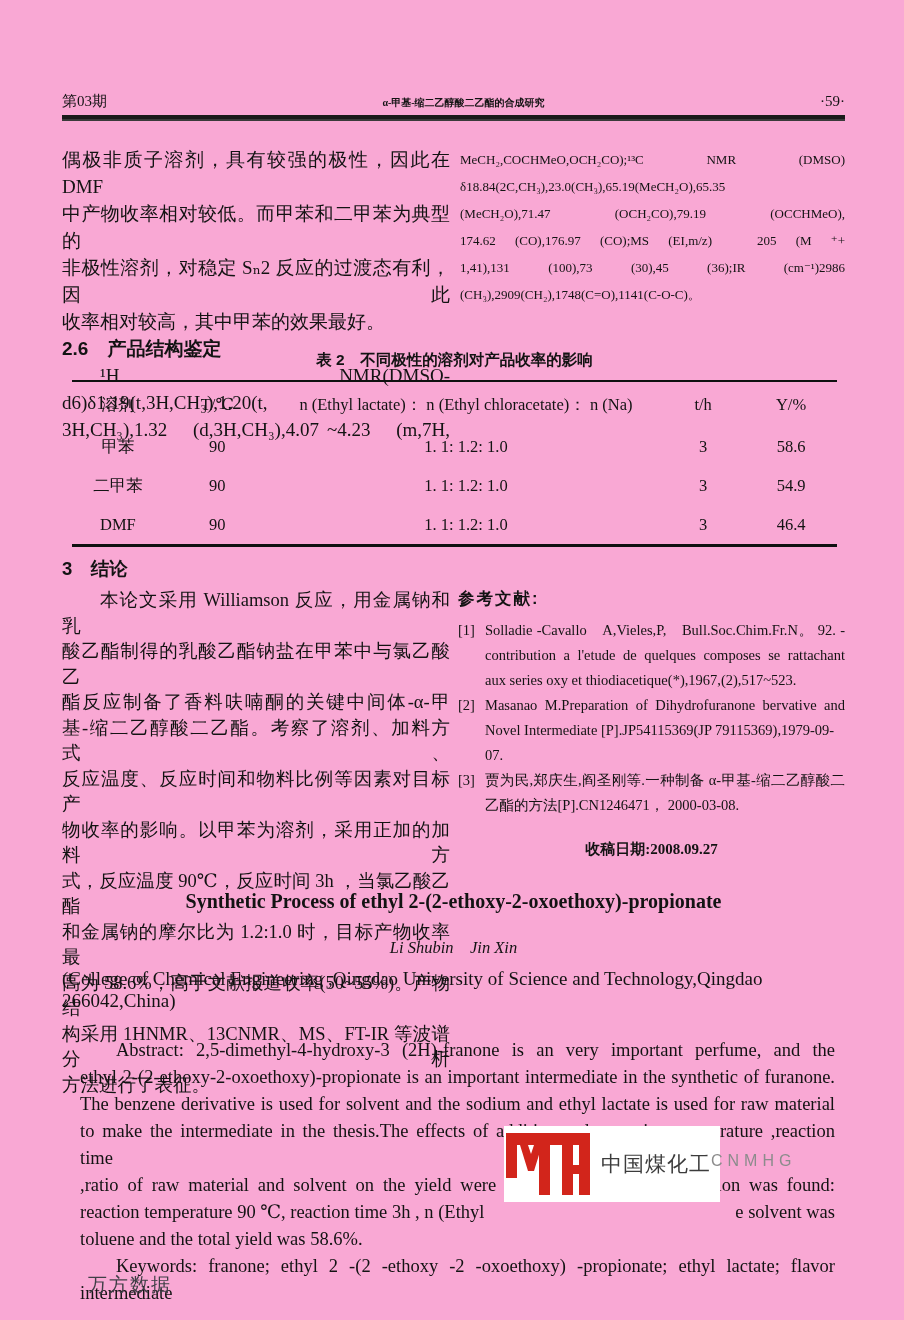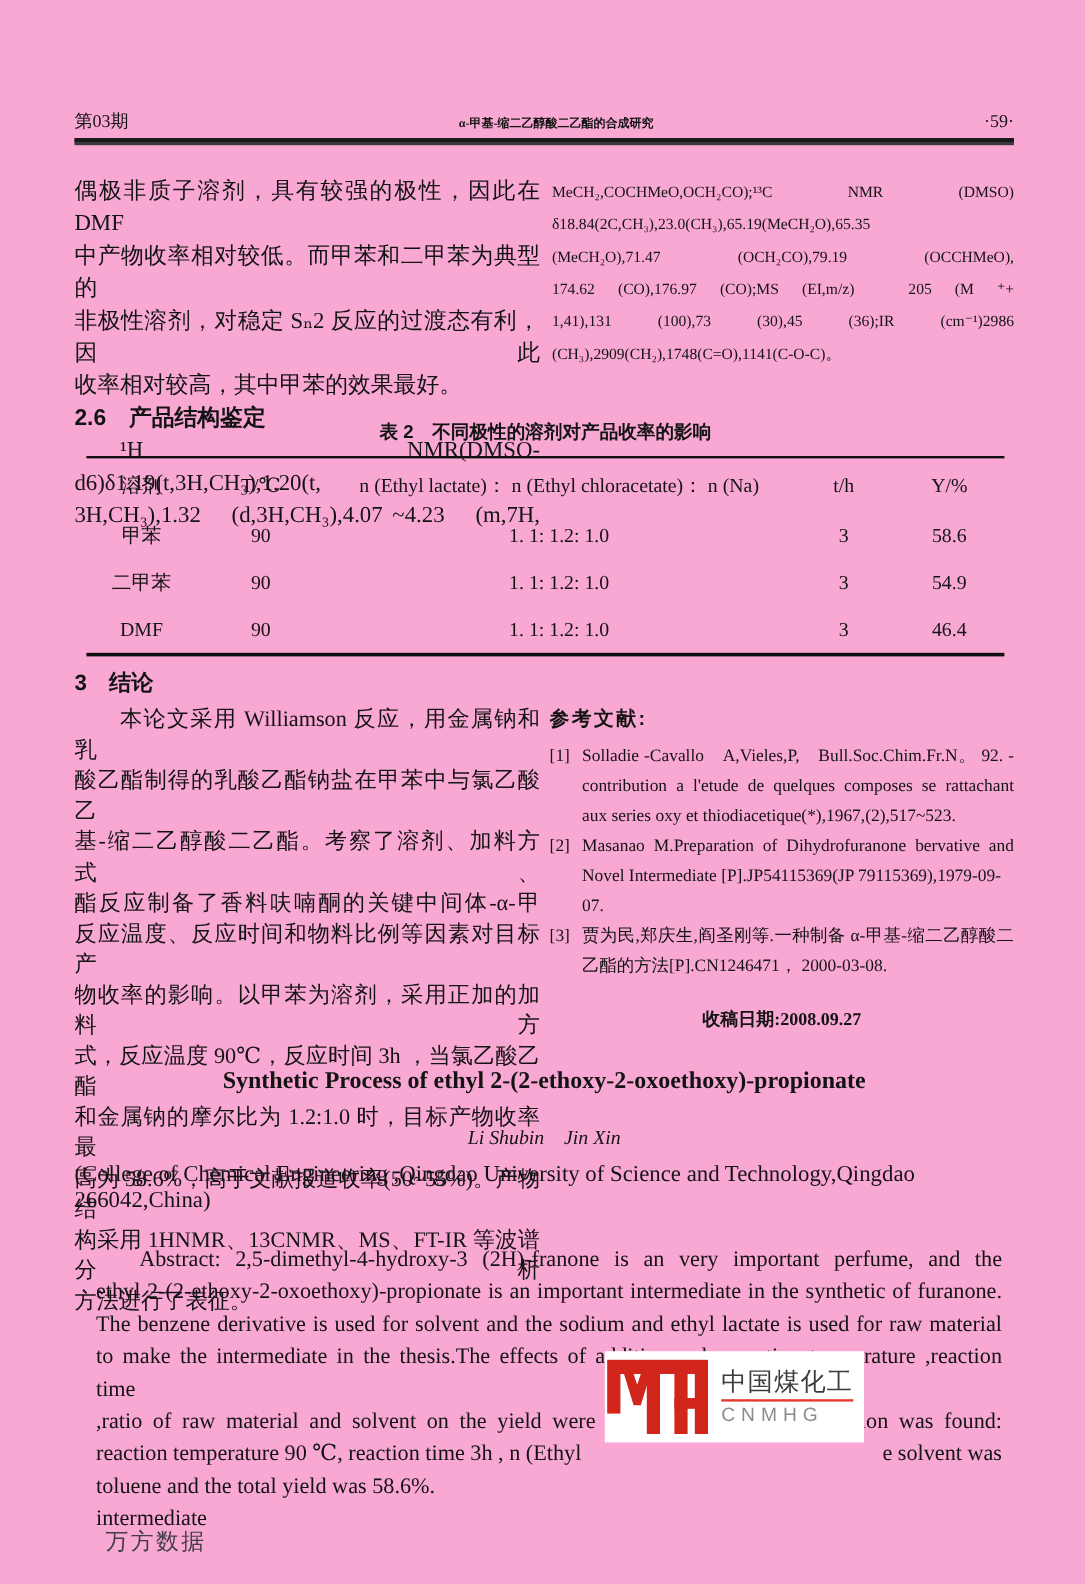--- a/index.html
+++ b/index.html
@@ -50,21 +50,21 @@
   .eng .ti { text-align:center; font-weight:bold; font-size:20px; }
   .eng .au { text-align:center; font-style:italic; font-size:16.5px; margin-top:24px; }
   .eng .af { text-align:left; font-size:19px; margin-top:9px; }
   .abstract { margin-top:25px; padding-left:18px; padding-right:10px; font-size:18.5px; line-height:27px; }
   .abstract .i36 { text-indent:36px; }
   .l6 { display:flex; justify-content:space-between; }
 
   
   .wm { left:504px; top:1126px; width:216px; height:76px; background:#ffffff; display:flex; align-items:center; gap:9px; }
   .wm svg { width:88px; height:62px; flex:none; display:block; }
-  .wm-txt { display:flex; flex-direction:column; }
+  .wm-txt { display:flex; flex-direction:row; }
   .wm-cn { font-size:21px; color:#3c3c3c; letter-spacing:1px; line-height:24px; white-space:nowrap; }
   .wm-line { height:2px; background:#e23a2e; margin:2px 0 3px; }
   .wm-en { font-size:16px; color:#8c8c8c; letter-spacing:5px; line-height:18px; white-space:nowrap; }
 
   .footer { left:88px; top:1272px; font-size:19px; color:#3f3f46; letter-spacing:2px; }
 </style>
 </head>
 <body>
 
 <div class="page">
@@ -126,22 +126,22 @@
         <span>3</span>
         <span>46.4</span>
       </div>
     </div>
   </div>
 
   <div class="abs concl">
     <div class="hd sans">3　结论</div>
     <div class="ln jl ind">本论文采用 Williamson 反应，用金属钠和乳</div>
     <div class="ln jl">酸乙酯制得的乳酸乙酯钠盐在甲苯中与氯乙酸乙</div>
+    <div class="ln jl">酯反应制备了香料呋喃酮的关键中间体-α-甲</div>
     <div class="ln jl">基-缩二乙醇酸二乙酯。考察了溶剂、加料方式、</div>
-    <div class="ln jl">酯反应制备了香料呋喃酮的关键中间体-α-甲</div>
     <div class="ln jl">反应温度、反应时间和物料比例等因素对目标产</div>
     <div class="ln jl">物收率的影响。以甲苯为溶剂，采用正加的加料方</div>
     <div class="ln jl">式，反应温度 90℃，反应时间 3h ，当氯乙酸乙酯</div>
     <div class="ln jl">和金属钠的摩尔比为 1.2:1.0 时，目标产物收率最</div>
     <div class="ln jl">高为 58.6%，高于文献报道收率(50~55%)。产物结</div>
     <div class="ln jl">构采用 1HNMR、13CNMR、MS、FT-IR 等波谱分析</div>
     <div class="ln">方法进行了表征。</div>
   </div>
 
   <div class="abs refs">
@@ -179,20 +179,21 @@
       <div class="jl i36">Abstract: 2,5-dimethyl-4-hydroxy-3 (2H)-franone is an very important perfume, and the</div>
       <div class="jl">ethyl 2-(2-ethoxy-2-oxoethoxy)-propionate is an important intermediate in the synthetic of furanone.</div>
       <div class="jl">The benzene derivative is used for solvent and the sodium and ethyl lactate is used for raw material</div>
       <div class="jl">to make the intermediate in the thesis.The effects of addition order,reaction temperature ,reaction time</div>
       <div class="jl">,ratio of raw material and solvent on the yield were studied.the optimum condition was found:</div>
       <div class="l6">
         <span>reaction temperature 90 ℃, reaction time 3h , n (Ethyl</span>
         <span>e solvent was</span>
       </div>
       <div>toluene and the total yield was 58.6%.</div>
+      <div class="jl i36">Keywords: franone; ethyl 2 -(2 -ethoxy -2 -oxoethoxy) -propionate; ethyl lactate; flavor</div>
       <div>intermediate</div>
     </div>
   </div>
 
   <div class="abs wm">
     <svg viewBox="0 0 84 62" aria-hidden="true">
       <g fill="#d2251b">
         <rect x="0" y="0" width="84" height="12"></rect>
         <rect x="0" y="12" width="11" height="33"></rect>
         <polygon points="14,12 22,12 25,21 28,12 36,12 28,38 22,38"></polygon>

